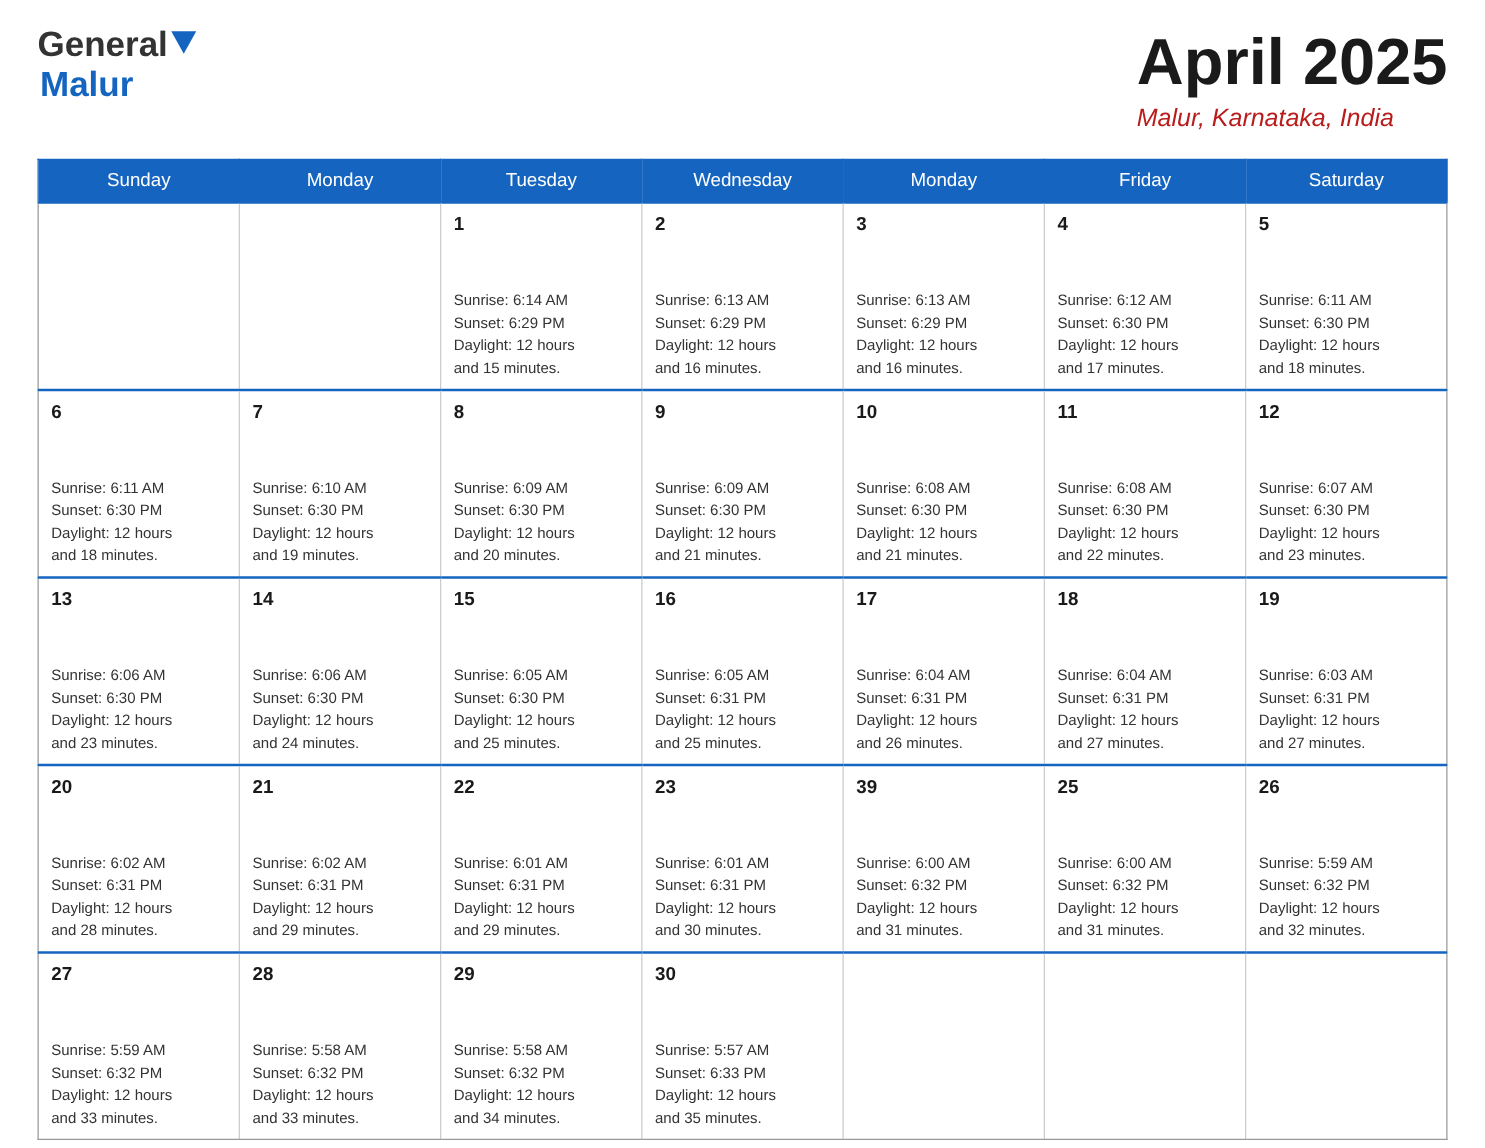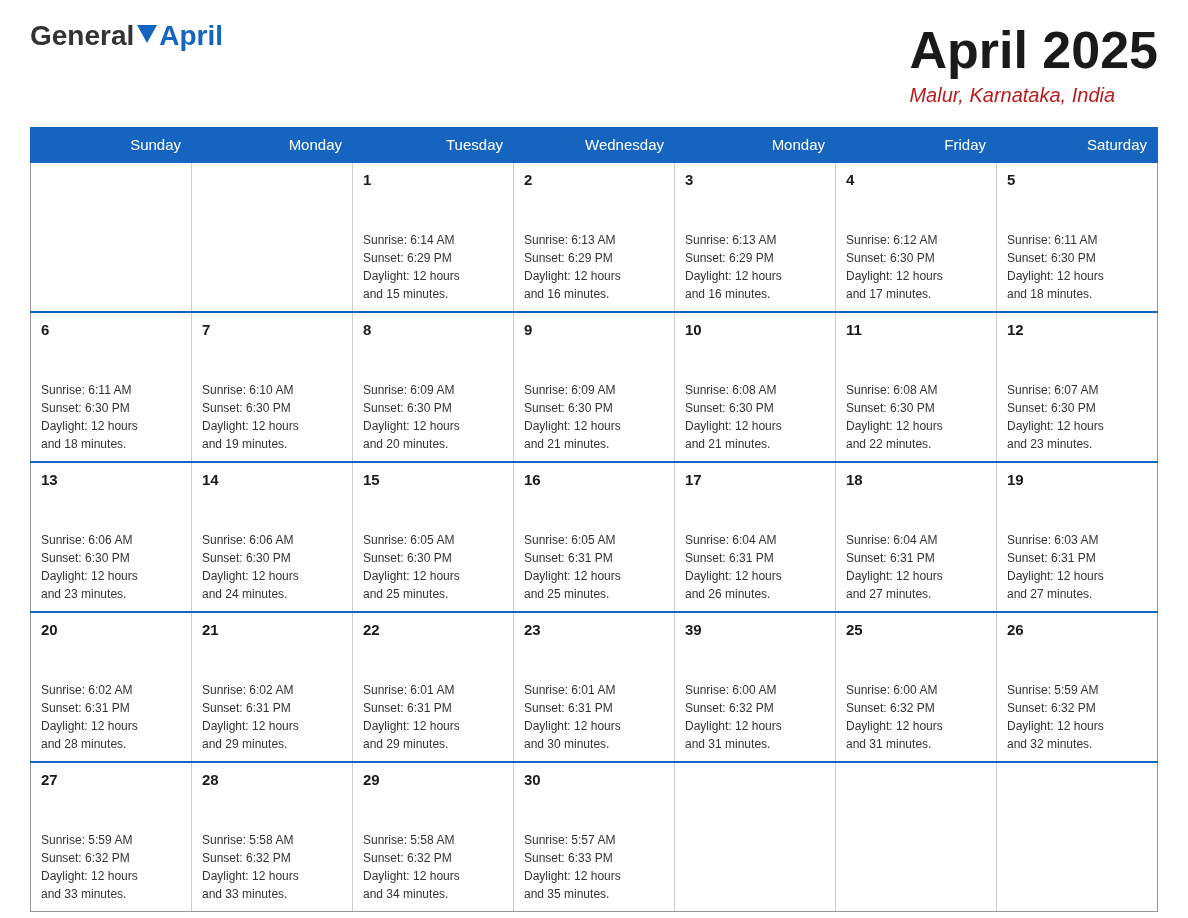--- a/index.html
+++ b/index.html
@@ -10,21 +10,21 @@
       color: #333;
     }
     .header {
       display: flex;
       justify-content: space-between;
       align-items: flex-start;
       margin-bottom: 20px;
     }
     .logo {
       display: flex;
-      flex-direction: row;
+      flex-direction: column;
     }
     .logo-text {
       display: flex;
       align-items: center;
       font-size: 28px;
       font-weight: bold;
       color: #1a1a1a;
     }
     .logo-general { color: #333; }
     .logo-blue { color: #1565c0; }
@@ -53,21 +53,21 @@
     }
     .calendar {
       width: 100%;
       border-collapse: collapse;
       border: 1px solid #999;
     }
     .calendar th {
       background-color: #1565c0;
       color: #fff;
       padding: 8px 10px;
-      text-align: right;
+      text-align: center;
       font-size: 15px;
       font-weight: normal;
       border: 1px solid #1565c0;
       margin-left: 40px;
     }
     .calendar td {
       vertical-align: top;
       padding: 8px 10px;
       border: 1px solid #ccc;
       width: 14.28%;
@@ -104,21 +104,21 @@
 </head>
 <body>
 
 <div class="header">
   <div class="logo">
     <div class="logo-text">
       <span class="logo-general">General</span>
       <div class="logo-triangle"></div>
     </div>
     <div style="margin-left: 2px;">
-      <span class="logo-blue" style="font-size:28px; font-weight:bold;">April</span>
+      <span class="logo-blue" style="font-size:28px; font-weight:bold;">Malur</span>
     </div>
   </div>
   <div class="title-section">
     <div class="month-title">April 2025</div>
     <div class="location">Malur, Karnataka, India</div>
   </div>
 </div>
 
 <table class="calendar">
   <thead>

